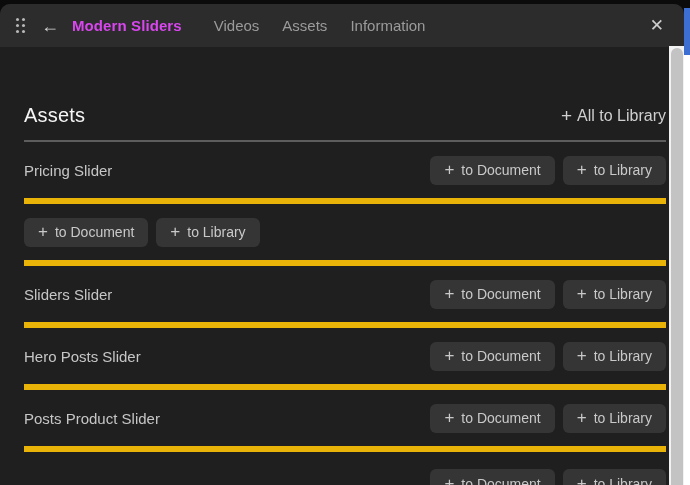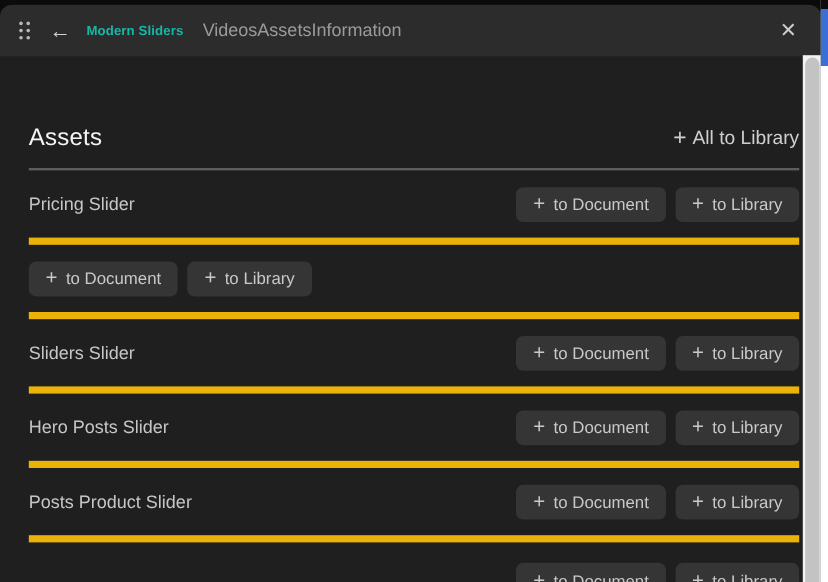--- a/index.html
+++ b/index.html
@@ -37,27 +37,27 @@
     cursor: grab;
   }
   .grid-icon i { background: #b9b9b9; border-radius: 50%; }
   .back-arrow {
     margin-left: 16px;
     color: #d2d2d2; font-size: 18px; line-height: 1;
     cursor: pointer;
   }
   .win-title {
     margin-left: 13px;
-    color: #14b8a6; font-size: 11px; font-weight: 700;
+    color: #d946ef; font-size: 15px; font-weight: 700;
     letter-spacing: 0.1px;
     white-space: nowrap;
   }
   .tabs {
-    display: flex; 
-    margin-left: 16px;
+    display: flex; gap: 23px;
+    margin-left: 32px;
   }
   .tab {
     color: #9b9b9b; font-size: 15px; font-weight: 400;
     cursor: pointer; white-space: nowrap;
   }
   .topbar-spacer { flex: 1; }
   .close-icon {
     color: #cdcdcd; font-size: 17px; line-height: 1;
     cursor: pointer; margin-right: 4px;
   }

